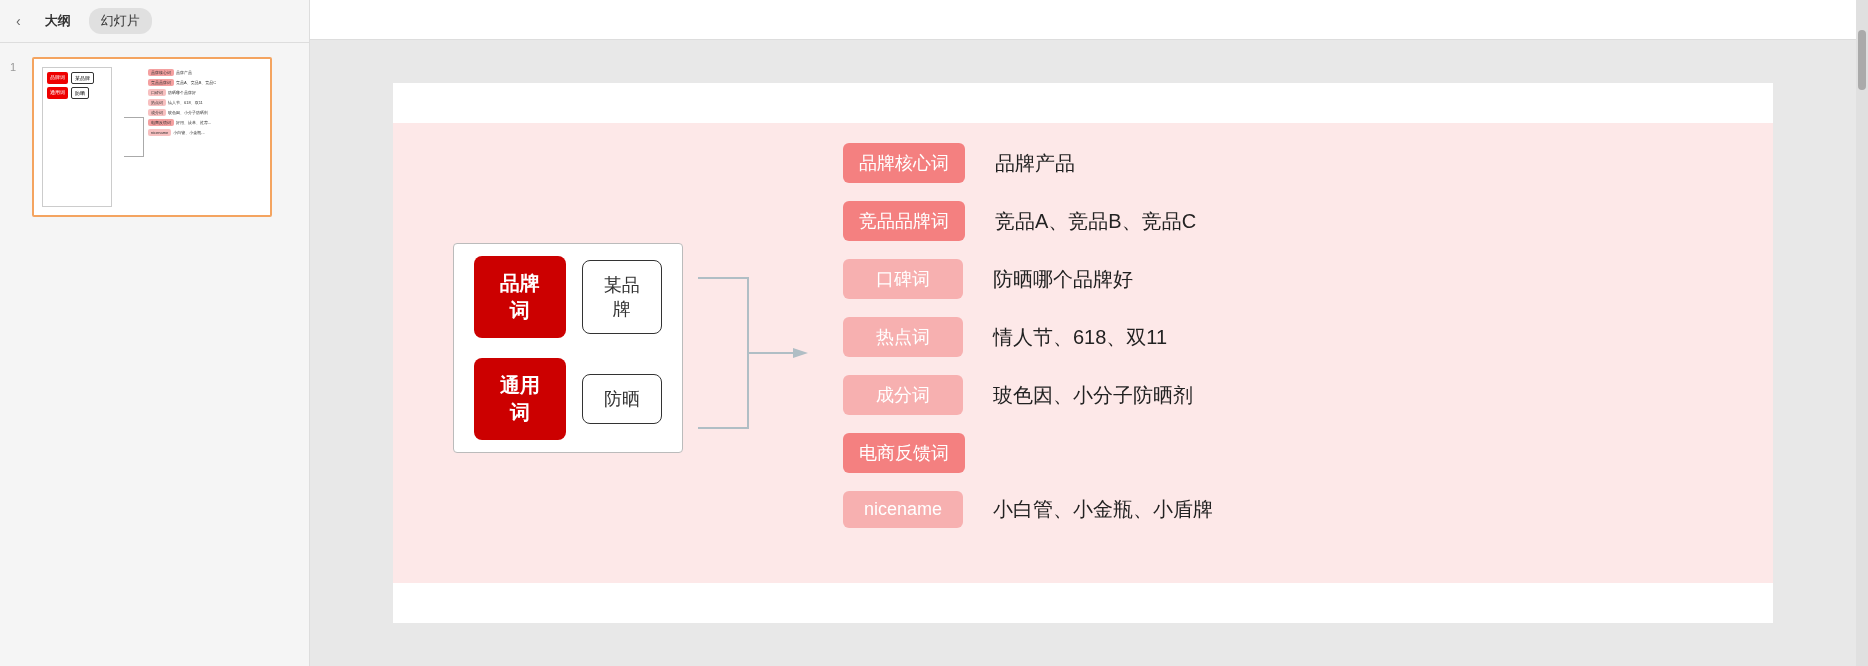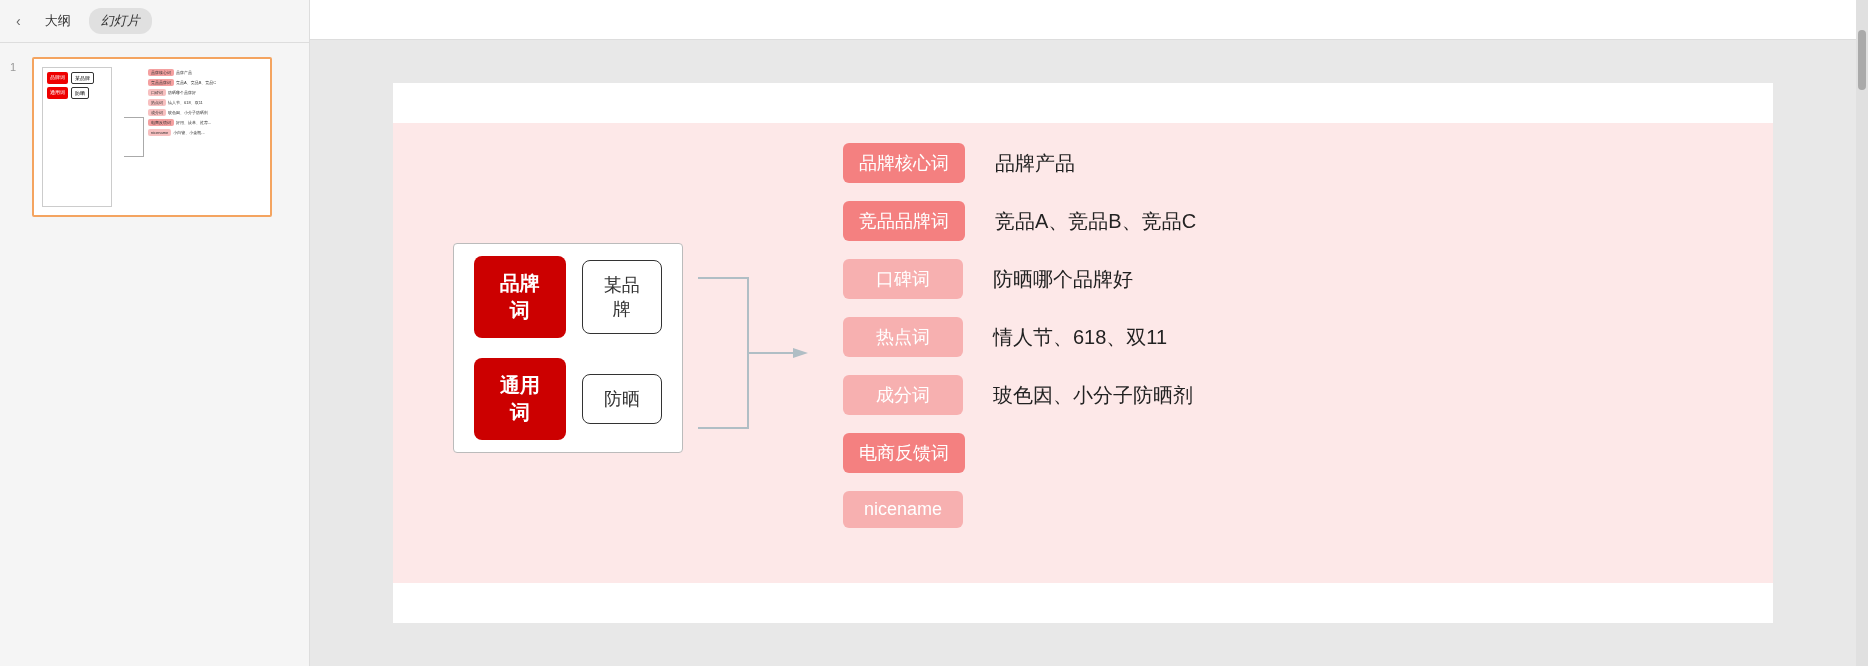--- a/index.html
+++ b/index.html
@@ -35,30 +35,30 @@
       color: #666;
       cursor: pointer;
       padding: 2px 6px;
     }
 
     .tab-outline {
       font-size: 13px;
       color: #333;
       cursor: pointer;
       padding: 4px 10px;
+      font-weight: bold;
     }
 
     .tab-slide {
       font-size: 13px;
       color: #333;
       background: #e0e0e0;
       border-radius: 12px;
       padding: 4px 12px;
       cursor: pointer;
-      font-style: italic;
     }
 
     .slide-panel {
       flex: 1;
       padding: 10px;
       overflow-y: auto;
     }
 
     .slide-item {
       display: flex;
@@ -426,20 +426,21 @@
           </div>
           <div class="label-row">
             <div class="pink-tag light">成分词</div>
             <div class="label-text">玻色因、小分子防晒剂</div>
           </div>
           <div class="label-row">
             <div class="pink-tag">电商反馈词</div>
           </div>
           <div class="label-row">
             <div class="pink-tag light">nicename</div>
+            <div class="label-text">小白管、小金瓶、小盾牌</div>
           </div>
         </div>
 
     </div>
   </div>
 </div>
 
 <div class="right-scrollbar">
   <div class="scrollbar-thumb"></div>
 </div>

